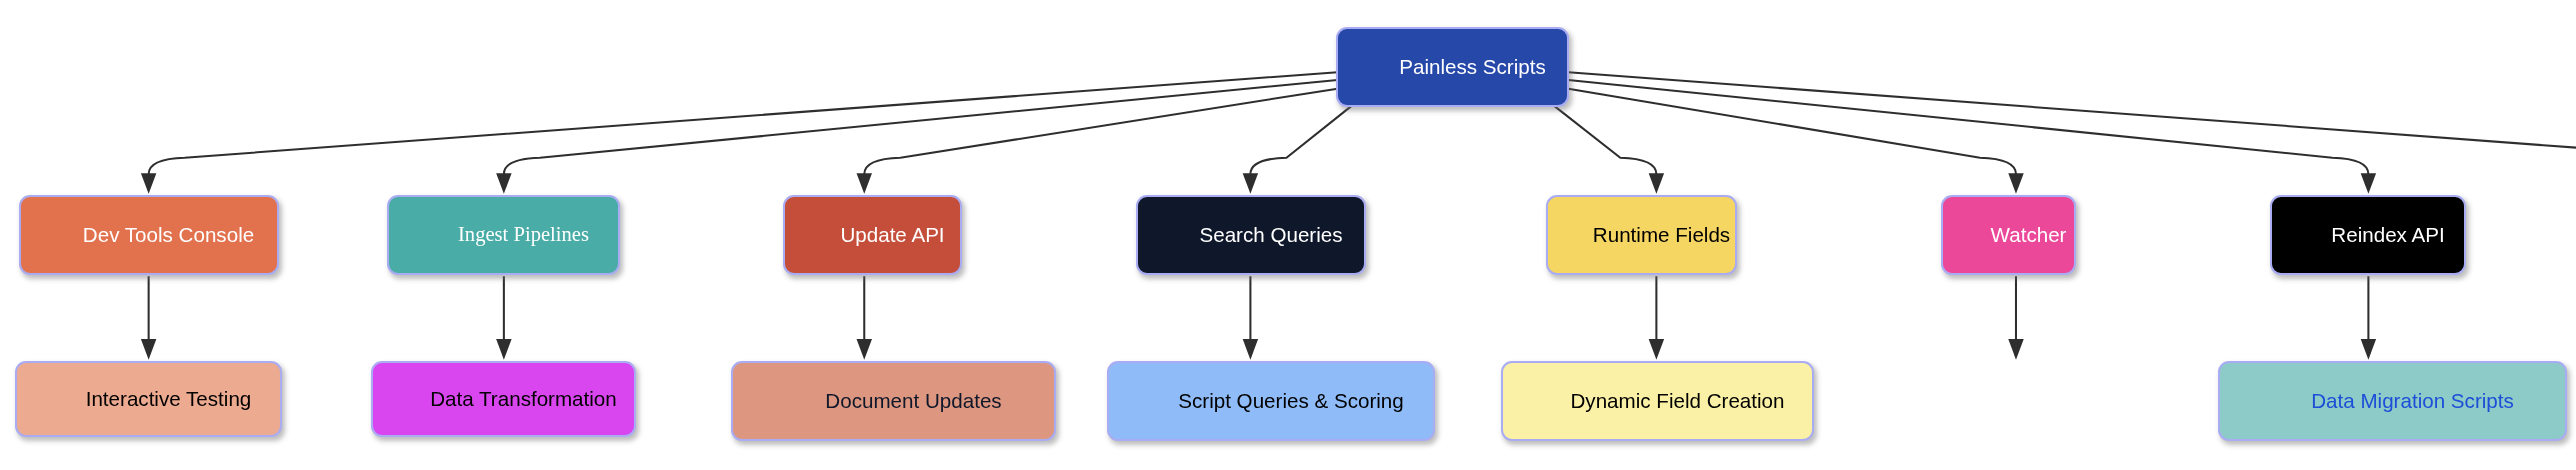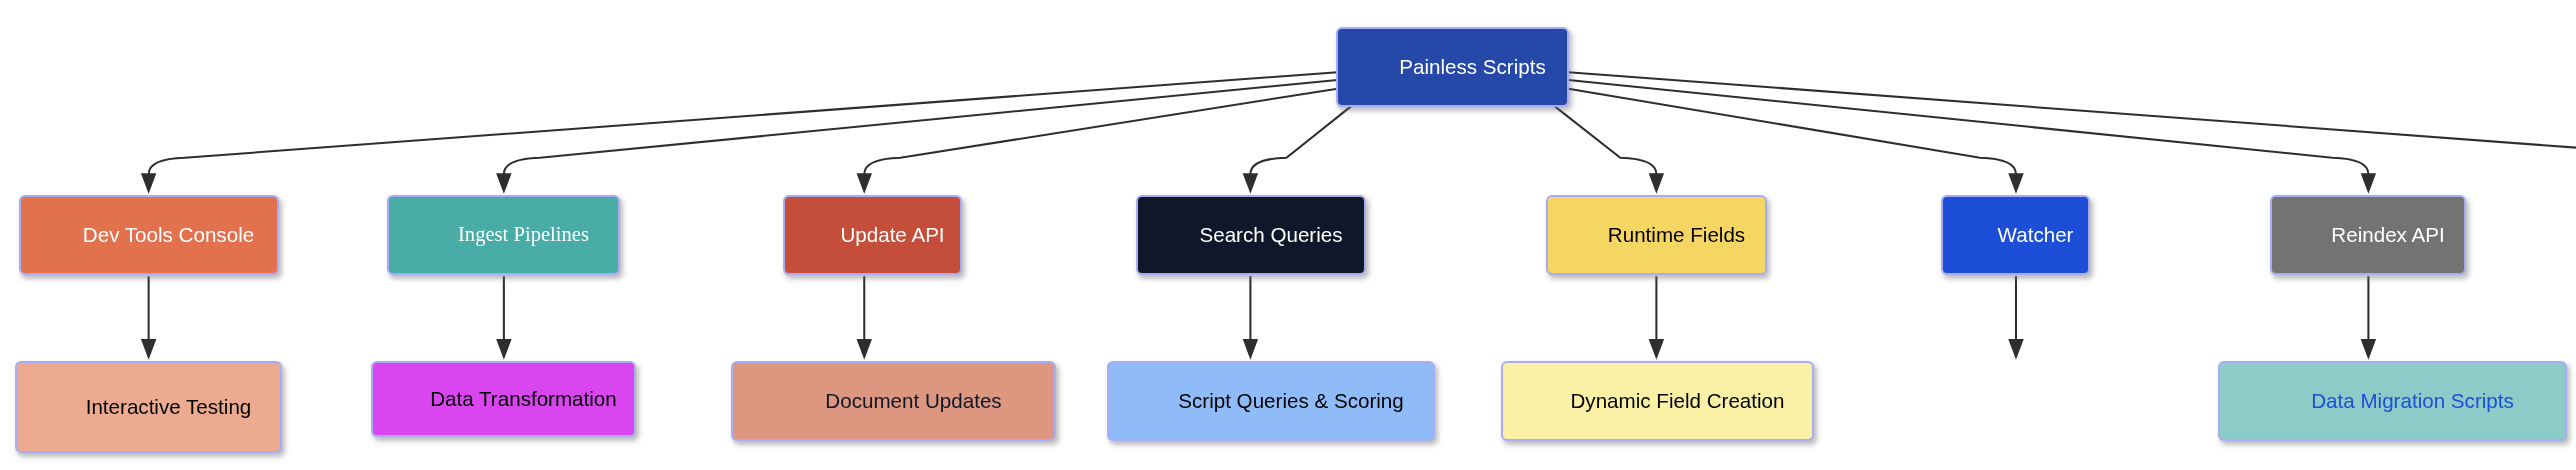--- a/index.html
+++ b/index.html
@@ -23,21 +23,21 @@
   }
   .node {
     position: absolute;
     display: flex;
     align-items: center;
     justify-content: center;
     text-align: center;
     font-size: 20.6px;
     line-height: 1.15;
     border: 2.1px solid #a9acf2;
-    border-radius: 6px;
+    border-radius: 11px;
     box-sizing: border-box;
     box-shadow: 2.6px 3.1px 5.2px rgba(110, 110, 110, 0.45);
     white-space: nowrap;
     padding-left: 40px;
   }
 </style>
 </head>
 <body>
 
 <div class="canvas">
@@ -75,25 +75,25 @@
       <path d="M 5330.5 536 L 5330.5 660" fill="none" stroke="#2E2E2E" stroke-width="4"></path>
       <polygon points="5315.5,658 5345.5,658 5330.5,698" fill="#2E2E2E"></polygon>
     </svg>
 
   <div class="node" id="n-root" style="left: 1336px; top: 27px; width: 233px; height: 80px; background: rgb(38, 72, 168); color: rgb(255, 255, 255); border-color: rgb(169, 172, 242);">Painless Scripts</div>
 
   <div class="node" id="n-c1" style="left: 18.5px; top: 195px; width: 260px; height: 80px; background: rgb(226, 113, 78); color: rgb(255, 255, 255); border-color: rgb(169, 172, 242);">Dev Tools Console</div>
   <div class="node" id="n-c2" style="left: 387px; top: 195px; width: 233px; height: 80px; background: rgb(74, 172, 167); color: rgb(255, 255, 255); border-color: rgb(169, 172, 242); font-family: Liberation Serif, serif;">Ingest Pipelines</div>
   <div class="node" id="n-c3" style="left: 775px; top: 195px; width: 179px; height: 80px; background: rgb(196, 78, 58); color: rgb(255, 255, 255); border-color: rgb(169, 172, 242); margin-left: 8px;">Update API</div>
   <div class="node" id="n-c4" style="left: 1136px; top: 195px; width: 230px; height: 80px; background: #0f172a; color: rgb(255, 255, 255); border-color: rgb(169, 172, 242);">Search Queries</div>
-  <div class="node" id="n-c5" style="left: 1546px; top: 195px; width: 221px; height: 80px; background: rgb(245, 214, 98); color: rgb(0, 0, 0); border-color: rgb(169, 172, 242);">Runtime Fields</div>
-  <div class="node" id="n-c6" style="left: 1941px; top: 195px; width: 149px; height: 80px; background: #1d4ed8; color: rgb(255, 255, 255); border-color: rgb(169, 172, 242);">Watcher</div>
-  <div class="node" id="n-c7" style="left: 2270px; top: 195px; width: 196px; height: 80px; background: #737373; color: rgb(255, 255, 255); border-color: rgb(169, 172, 242);">Reindex API</div>
+  <div class="node" id="n-c5" style="left: 1546px; top: 195px; width: 191px; height: 80px; background: rgb(245, 214, 98); color: rgb(0, 0, 0); border-color: rgb(169, 172, 242);">Runtime Fields</div>
+  <div class="node" id="n-c6" style="left: 1941px; top: 195px; width: 135px; height: 80px; background: #ec4899; color: rgb(255, 255, 255); border-color: rgb(169, 172, 242);">Watcher</div>
+  <div class="node" id="n-c7" style="left: 2270px; top: 195px; width: 196px; height: 80px; background: #000000; color: rgb(255, 255, 255); border-color: rgb(169, 172, 242);">Reindex API</div>
 
-  <div class="node" id="n-d1" style="left: 15px; top: 361px; width: 267px; height: 92px; background: rgb(236, 171, 144); color: rgb(0, 0, 0); border-color: rgb(169, 172, 242);">Interactive Testing</div>
+  <div class="node" id="n-d1" style="left: 15px; top: 361px; width: 267px; height: 76px; background: rgb(236, 171, 144); color: rgb(0, 0, 0); border-color: rgb(169, 172, 242);">Interactive Testing</div>
   <div class="node" id="n-d2" style="left: 371px; top: 361px; width: 265px; height: 76px; background: #d946ef; color: rgb(0, 0, 0); border-color: rgb(169, 172, 242);">Data Transformation</div>
   <div class="node" id="n-d3" style="left: 731px; top: 361px; width: 325px; height: 80px; background: rgb(221, 150, 127); color: #0f172a; border-color: rgb(169, 172, 242);">Document Updates</div>
   <div class="node" id="n-d4" style="left: 1087px; top: 361px; width: 328px; height: 80px; background: rgb(143, 188, 248); color: rgb(0, 0, 0); border-color: rgb(169, 172, 242); margin-left: 20px;">Script Queries &amp; Scoring</div>
   <div class="node" id="n-d5" style="left: 1501px; top: 361px; width: 313px; height: 80px; background: rgb(250, 240, 166); color: rgb(0, 0, 0); border-color: rgb(169, 172, 242);">Dynamic Field Creation</div>
   <div class="node" id="n-d7" style="left: 2218px; top: 361px; width: 349px; height: 80px; background: rgb(140, 203, 199); color: #1d4ed8; border-color: rgb(169, 172, 242);">Data Migration Scripts</div>
 
 </div>
 
 
 </body></html>

